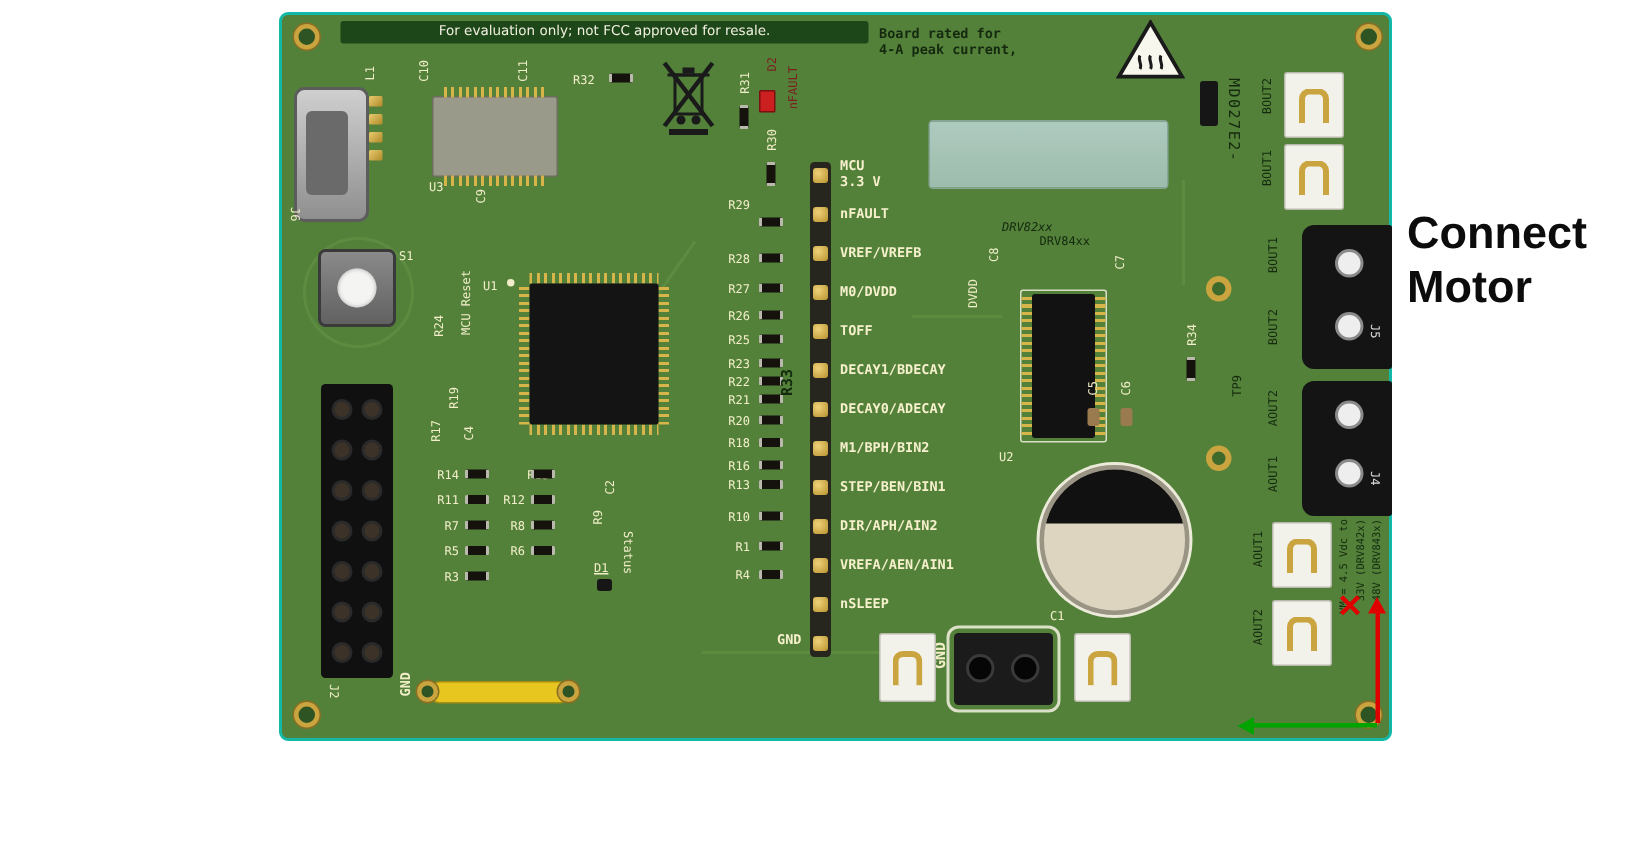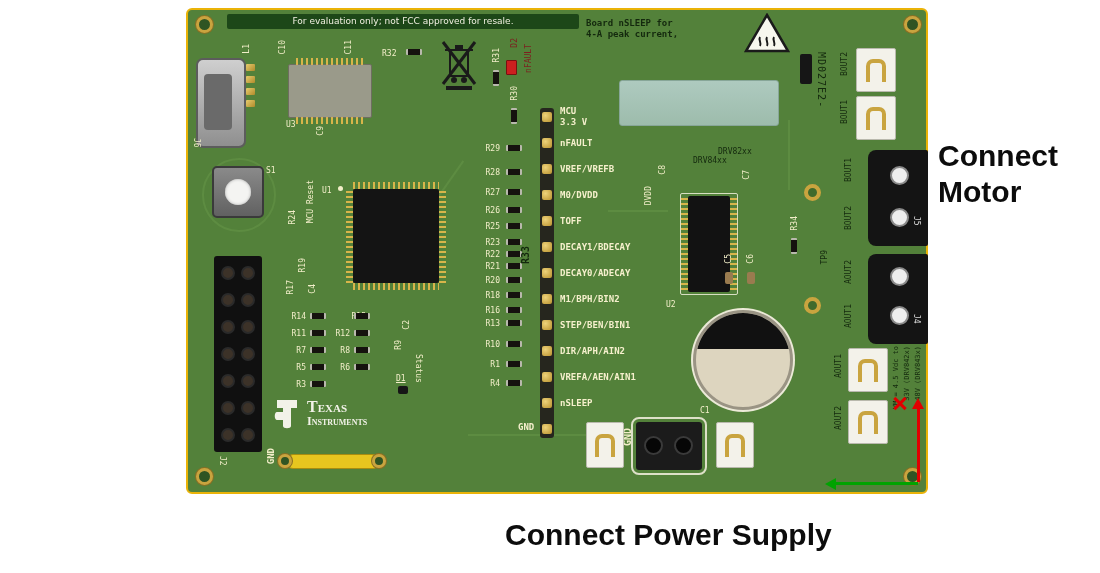--- a/index.html
+++ b/index.html
@@ -3,21 +3,21 @@
 <meta charset="utf-8">
 <style>
   html,body{margin:0;padding:0;background:#fff;}
   .canvas{position:relative;width:1100px;height:573px;background:#fff;overflow:hidden;
           font-family:"Liberation Sans",sans-serif;}
   .a{position:absolute;}
   .callout{position:absolute;font-weight:bold;font-size:30px;line-height:1.2;color:#0c0c0c;
            font-family:"Liberation Sans",sans-serif;}
   
   .board{position:absolute;left:186px;top:8px;width:738px;height:482px;background:#53813a;
-         border:2px solid #eab308;border-radius:6px;}
+         border:2px solid #14b8a6;border-radius:6px;}
   .lb{position:absolute;font:8px "DejaVu Sans Mono",monospace;color:#f2eec9;white-space:nowrap;}
   .lb.d{color:#14290e;}
   .lb.r{color:#7d1f1f;}
   .lb.b{font-weight:bold;}
   .pl{position:absolute;font:bold 9px "DejaVu Sans Mono",monospace;color:#f6f0cd;white-space:nowrap;}
   .vu{writing-mode:vertical-rl;text-orientation:mixed;transform:rotate(180deg);display:block;}
   .vdn{writing-mode:vertical-rl;text-orientation:mixed;display:block;}
   .hole{position:absolute;width:11px;height:11px;border-radius:50%;background:#2f5423;
         border:3px solid #c9a43f;box-shadow:0 0 0 1px #8a6f23;}
   .res{position:absolute;width:12px;height:6px;background:#15120e;border-left:2px solid #b9b9ad;
@@ -41,39 +41,38 @@
           background:repeating-linear-gradient(90deg,#d8b54a 0 2px,transparent 2px 5px);}
   .pins-v{position:absolute;width:7px;top:7px;bottom:7px;
           background:repeating-linear-gradient(0deg,#d8b54a 0 2px,transparent 2px 5px);}
 </style>
 </head>
 <body>
 
 <div class="canvas">
 
   <div class="callout" style="left:938px;top:138px;width:170px;">Connect Motor</div>
-  <div class="callout" style="left:505px;top:517px;width:560px;">Connect Power Supply</div>
 
   <div class="board">
 
     <div>
       <div class="tr" style="left:240px;top:140px;width:2px;height:120px;transform:rotate(35deg);"></div>
       <div class="tr" style="left:420px;top:200px;width:60px;height:2px;"></div>
       <div class="tr" style="left:280px;top:424px;width:150px;height:2px;"></div>
       <div class="tr" style="left:600px;top:110px;width:2px;height:70px;"></div>
       <div class="tr" style="left:14px;top:148px;width:70px;height:70px;background:none;border:2px solid #6fa04f;border-radius:50%;"></div>
     </div>
 
     <div class="hole" style="left:8px;top:6px;"></div>
     <div class="hole" style="left:716px;top:6px;"></div>
     <div class="hole" style="left:8px;top:458px;"></div>
     <div class="hole" style="left:716px;top:458px;"></div>
 
     <div class="banner">For evaluation only; not FCC approved for resale.</div>
-    <span class="lb d b" style="left:398px;top:8px;font-size:9px;">Board nSLEEP for</span>
+    <span class="lb d b" style="left:398px;top:8px;font-size:9px;">Board rated for</span>
     <span class="lb d b" style="left:398px;top:19px;font-size:9px;">4-A peak current,</span>
 
     <svg class="a" style="left:556px;top:3px;" width="46" height="40" viewBox="0 0 46 40">
       <polygon points="23,2 44,38 2,38" fill="#f7f7ee" stroke="#1a1a1a" stroke-width="2.5"></polygon>
       <path d="M16 33 c2-3 -2-6 0-9" stroke="#1a1a1a" stroke-width="2" fill="none"></path>
       <path d="M23 33 c2-3 -2-6 0-9" stroke="#1a1a1a" stroke-width="2" fill="none"></path>
       <path d="M30 33 c2-3 -2-6 0-9" stroke="#1a1a1a" stroke-width="2" fill="none"></path>
     </svg>
 
     <svg class="a" style="left:252px;top:28px;" width="38" height="54" viewBox="0 0 38 54">
@@ -209,21 +208,21 @@
     <span class="pl" style="left:372px;top:206px;">TOFF</span>
     <span class="pl" style="left:372px;top:232px;">DECAY1/BDECAY</span>
     <span class="pl" style="left:372px;top:258px;">DECAY0/ADECAY</span>
     <span class="pl" style="left:372px;top:284px;">M1/BPH/BIN2</span>
     <span class="pl" style="left:372px;top:310px;">STEP/BEN/BIN1</span>
     <span class="pl" style="left:372px;top:336px;">DIR/APH/AIN2</span>
     <span class="pl" style="left:372px;top:362px;">VREFA/AEN/AIN1</span>
     <span class="pl" style="left:372px;top:388px;">nSLEEP</span>
     <span class="pl" style="left:330px;top:412px;">GND</span>
 
-    <span class="lb" style="left:284px;top:134px;width:28px;text-align:right;">R29</span>
+    <span class="lb" style="left:284px;top:122px;width:28px;text-align:right;">R29</span>
     <div class="res" style="left:318px;top:135px;"></div>
     <span class="lb" style="left:284px;top:158px;width:28px;text-align:right;">R28</span>
     <div class="res" style="left:318px;top:159px;"></div>
     <span class="lb" style="left:284px;top:178px;width:28px;text-align:right;">R27</span>
     <div class="res" style="left:318px;top:179px;"></div>
     <span class="lb" style="left:284px;top:196px;width:28px;text-align:right;">R26</span>
     <div class="res" style="left:318px;top:197px;"></div>
     <span class="lb" style="left:284px;top:212px;width:28px;text-align:right;">R25</span>
     <div class="res" style="left:318px;top:213px;"></div>
     <span class="lb" style="left:284px;top:228px;width:28px;text-align:right;">R23</span>
@@ -241,21 +240,21 @@
     <span class="lb" style="left:284px;top:309px;width:28px;text-align:right;">R13</span>
     <div class="res" style="left:318px;top:310px;"></div>
     <span class="lb" style="left:284px;top:330px;width:28px;text-align:right;">R10</span>
     <div class="res" style="left:318px;top:331px;"></div>
     <span class="lb" style="left:284px;top:350px;width:28px;text-align:right;">R1</span>
     <div class="res" style="left:318px;top:351px;"></div>
     <span class="lb" style="left:284px;top:369px;width:28px;text-align:right;">R4</span>
     <div class="res" style="left:318px;top:370px;"></div>
     <span class="lb d b vu" style="left:332px;top:236px;font-size:10px;">R33</span>
 
-    <span class="lb d" style="left:530px;top:137px;">DRV82xx</span>
+    <span class="lb d" style="left:480px;top:137px;font-style:italic;">DRV82xx</span>
     <span class="lb d" style="left:505px;top:146px;">DRV84xx</span>
     <span class="lb vu" style="left:470px;top:155px;">C8</span>
     <span class="lb vu" style="left:456px;top:176px;">DVDD</span>
     <div class="a" style="left:492px;top:183px;width:56px;height:100px;border:1px solid rgba(240,240,220,.85);border-radius:2px;">
       <div class="pins-v" style="left:0;top:4px;bottom:4px;"></div>
       <div class="pins-v" style="right:0;top:4px;bottom:4px;"></div>
       <div class="a" style="left:7px;top:2px;right:7px;bottom:2px;background:#121212;border-radius:2px;"></div>
     </div>
     <span class="lb" style="left:478px;top:290px;">U2</span>
     <span class="lb vu" style="left:554px;top:160px;">C7</span>
@@ -333,24 +332,15 @@
     <div class="a" style="left:729px;top:398px;width:3px;height:74px;background:#e00000;"></div>
     <div class="a" style="left:724px;top:388px;width:0;height:0;border-left:6px solid transparent;border-right:6px solid transparent;border-bottom:11px solid #e00000;"></div>
     <div class="a" style="left:648px;top:472px;width:82px;height:3px;background:#00a300;"></div>
     <div class="a" style="left:637px;top:468px;width:0;height:0;border-top:6px solid transparent;border-bottom:6px solid transparent;border-right:11px solid #00a300;"></div>
 
     <span class="lb b vu" style="left:78px;top:438px;font-size:9px;">GND</span>
     <div class="a" style="left:98px;top:444px;width:92px;height:13px;background:#e7c61f;border:1px solid #a88d10;border-radius:7px;"></div>
     <div class="hole" style="left:90px;top:444px;width:8px;height:8px;"></div>
     <div class="hole" style="left:184px;top:444px;width:8px;height:8px;"></div>
 
-    <div class="a" style="left:86px;top:388px;display:flex;align-items:center;gap:7px;">
-      <svg width="26" height="32" viewBox="0 0 26 32">
-        <path d="M3 2 h20 v8 h-6 v18 c0 3 -8 3 -8 0 v-6 h-6 c-3 0 -3 -8 0 -8 h6 v-4 h-6 z" fill="#f2f2e8"></path>
-      </svg>
-      <div>
-        <div style="font:bold 16px 'Liberation Serif',serif;font-variant:small-caps;color:#f2f2e8;line-height:1;">Texas</div>
-        <div style="font:bold 12px 'Liberation Serif',serif;font-variant:small-caps;color:#f2f2e8;line-height:1.1;">Instruments</div>
-      </div>
-    </div>
 
   </div>
 </div>
 
 </body></html>

